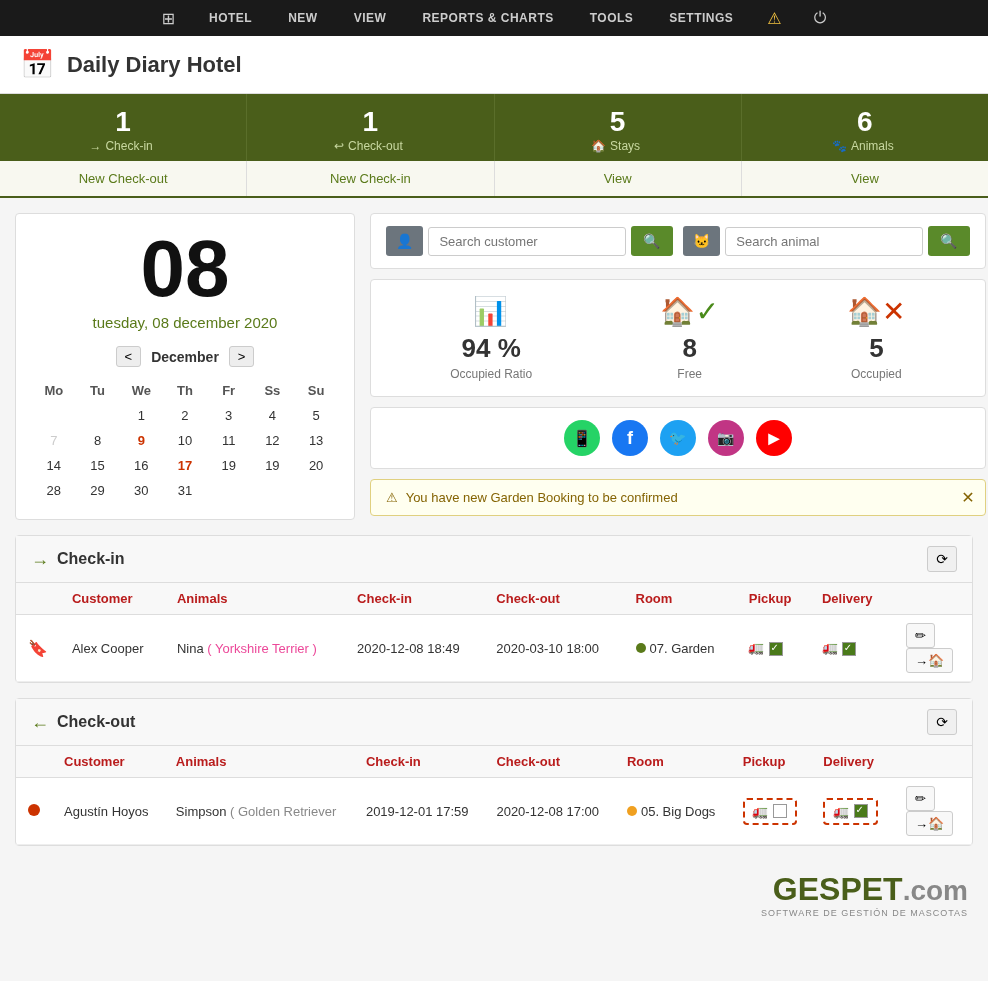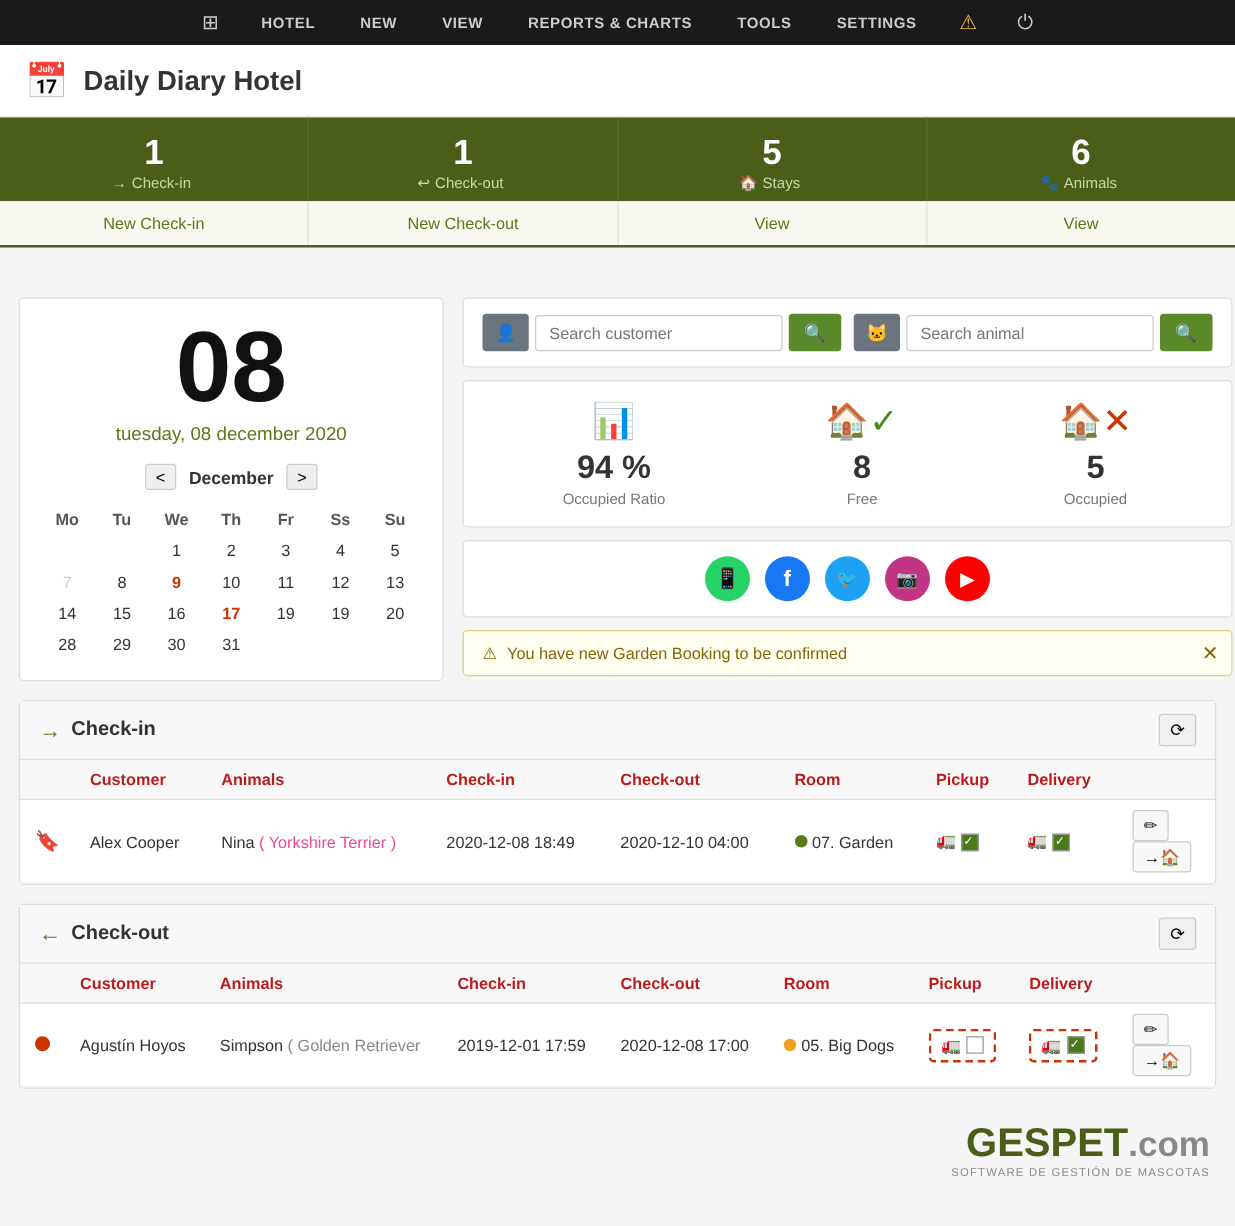--- a/index.html
+++ b/index.html
@@ -72,21 +72,20 @@
       border-right: 1px solid #ddd;
     }
     .action-link:last-child { border-right: none; }
 
     
     .main-content {
       display: flex;
       gap: 0;
       padding: 15px;
       background: #f5f5f5;
-      margin-top: 25px;
     }
 
     
     .calendar-section {
       background: #fff;
       border: 1px solid #ddd;
       border-radius: 4px;
       padding: 15px;
       width: 340px;
       min-width: 340px;
@@ -365,22 +364,22 @@
     <span class="stat-number">5</span>
     <span class="stat-label"><span>🏠</span><span>Stays</span></span>
   </div>
   <div class="stat-item">
     <span class="stat-number">6</span>
     <span class="stat-label"><span>🐾</span><span>Animals</span></span>
   </div>
 </div>
 
 <div class="actions-bar">
+  <span class="action-link">New Check-out</span>
   <span class="action-link">New Check-in</span>
-  <span class="action-link">New Check-out</span>
   <span class="action-link">View</span>
   <span class="action-link">View</span>
 </div>
 
 <div class="main-content">
 
   <div class="calendar-section">
     <div class="calendar-date-display">08</div>
     <div class="calendar-day-display">tuesday, 08 december 2020</div>
     <div class="calendar-nav">
@@ -514,21 +513,21 @@
       </tr>
     </thead>
     <tbody>
       <tr>
         <td>
           <span class="bookmark-icon">🔖</span>
         </td>
         <td>Alex Cooper</td>
         <td>Nina <span style="color:#ec4899;">( Yorkshire Terrier )</span></td>
         <td>2020-12-08 18:49</td>
-        <td>2020-12-10 04:00</td>
+        <td>2020-03-10 18:00</td>
         <td>
           <span class="room-dot green"></span>07. Garden
         </td>
         <td>
           <span class="truck-icon">🚛</span>
           <span class="checkbox-inline"></span>
         </td>
         <td>
           <span class="truck-icon">🚛</span>
           <span class="checkbox-inline"></span>

